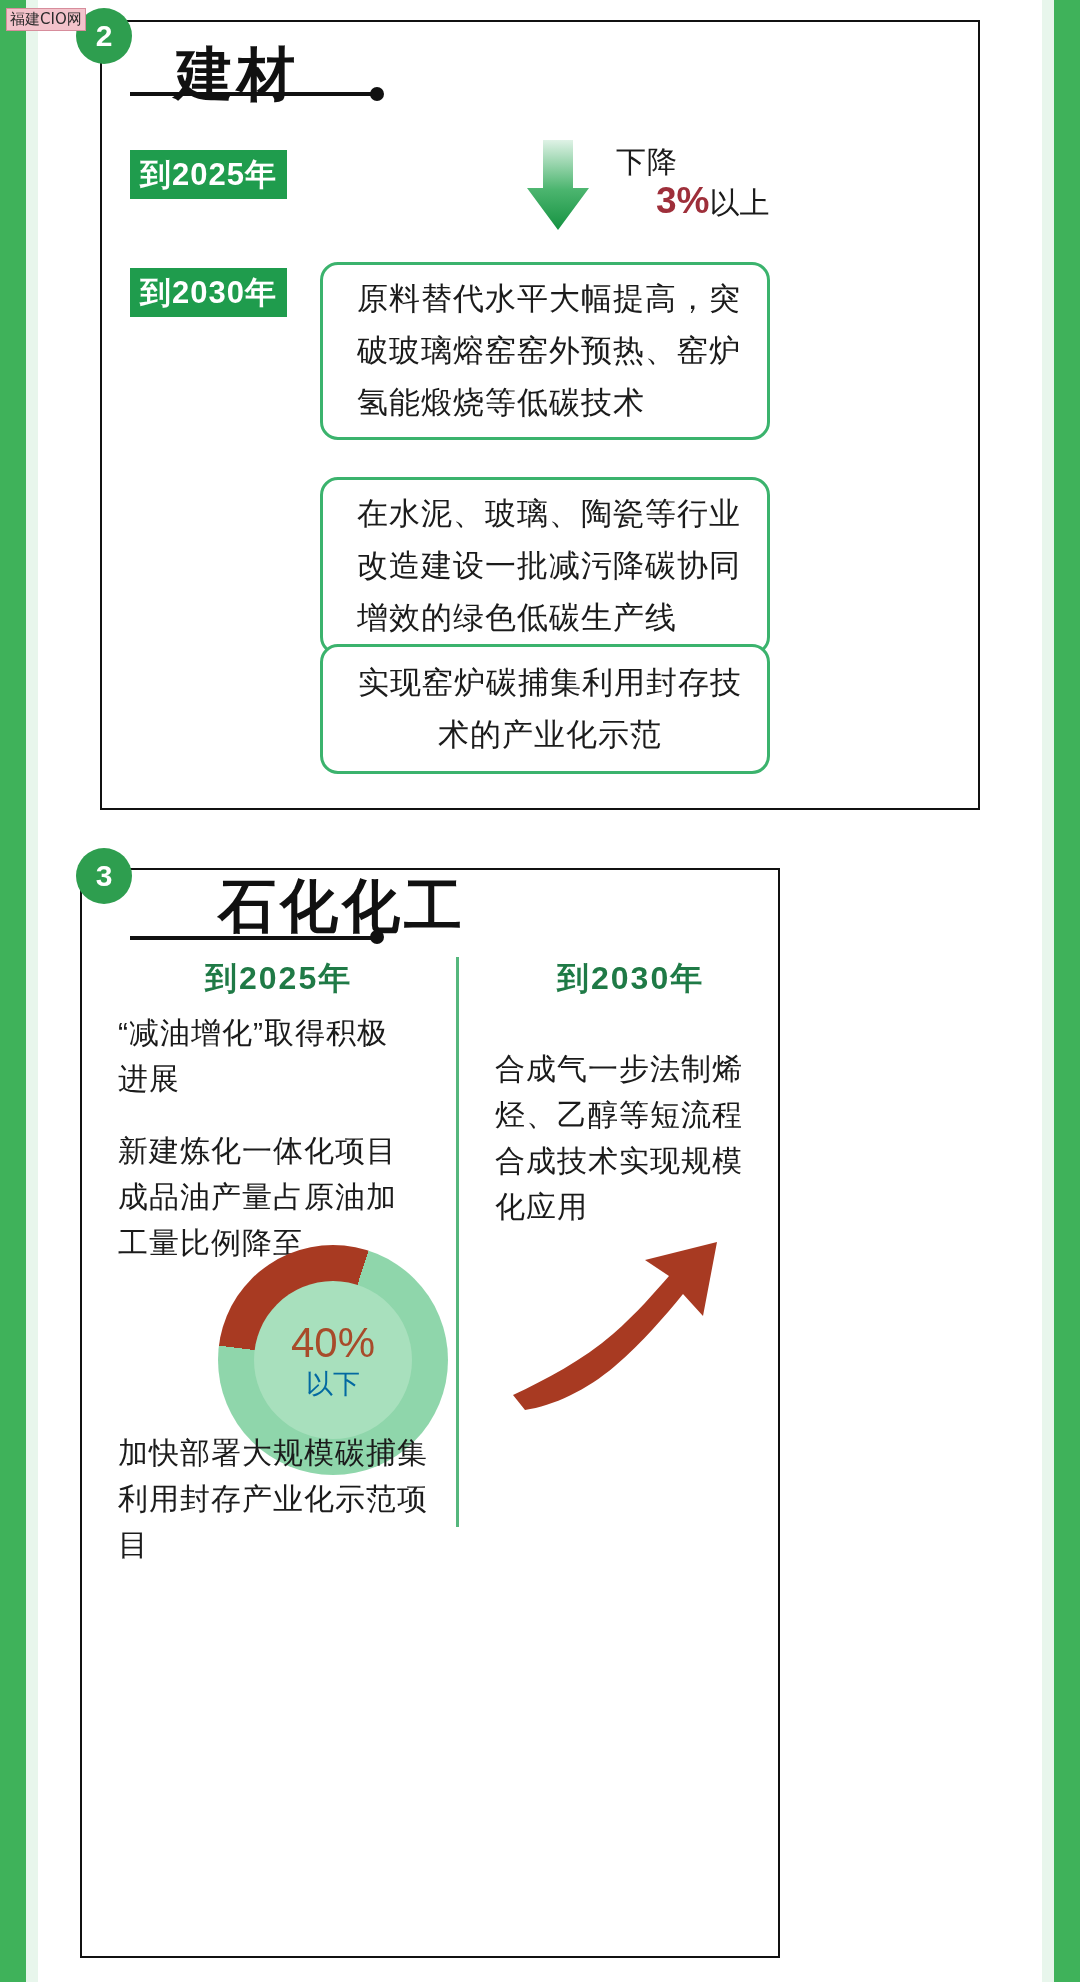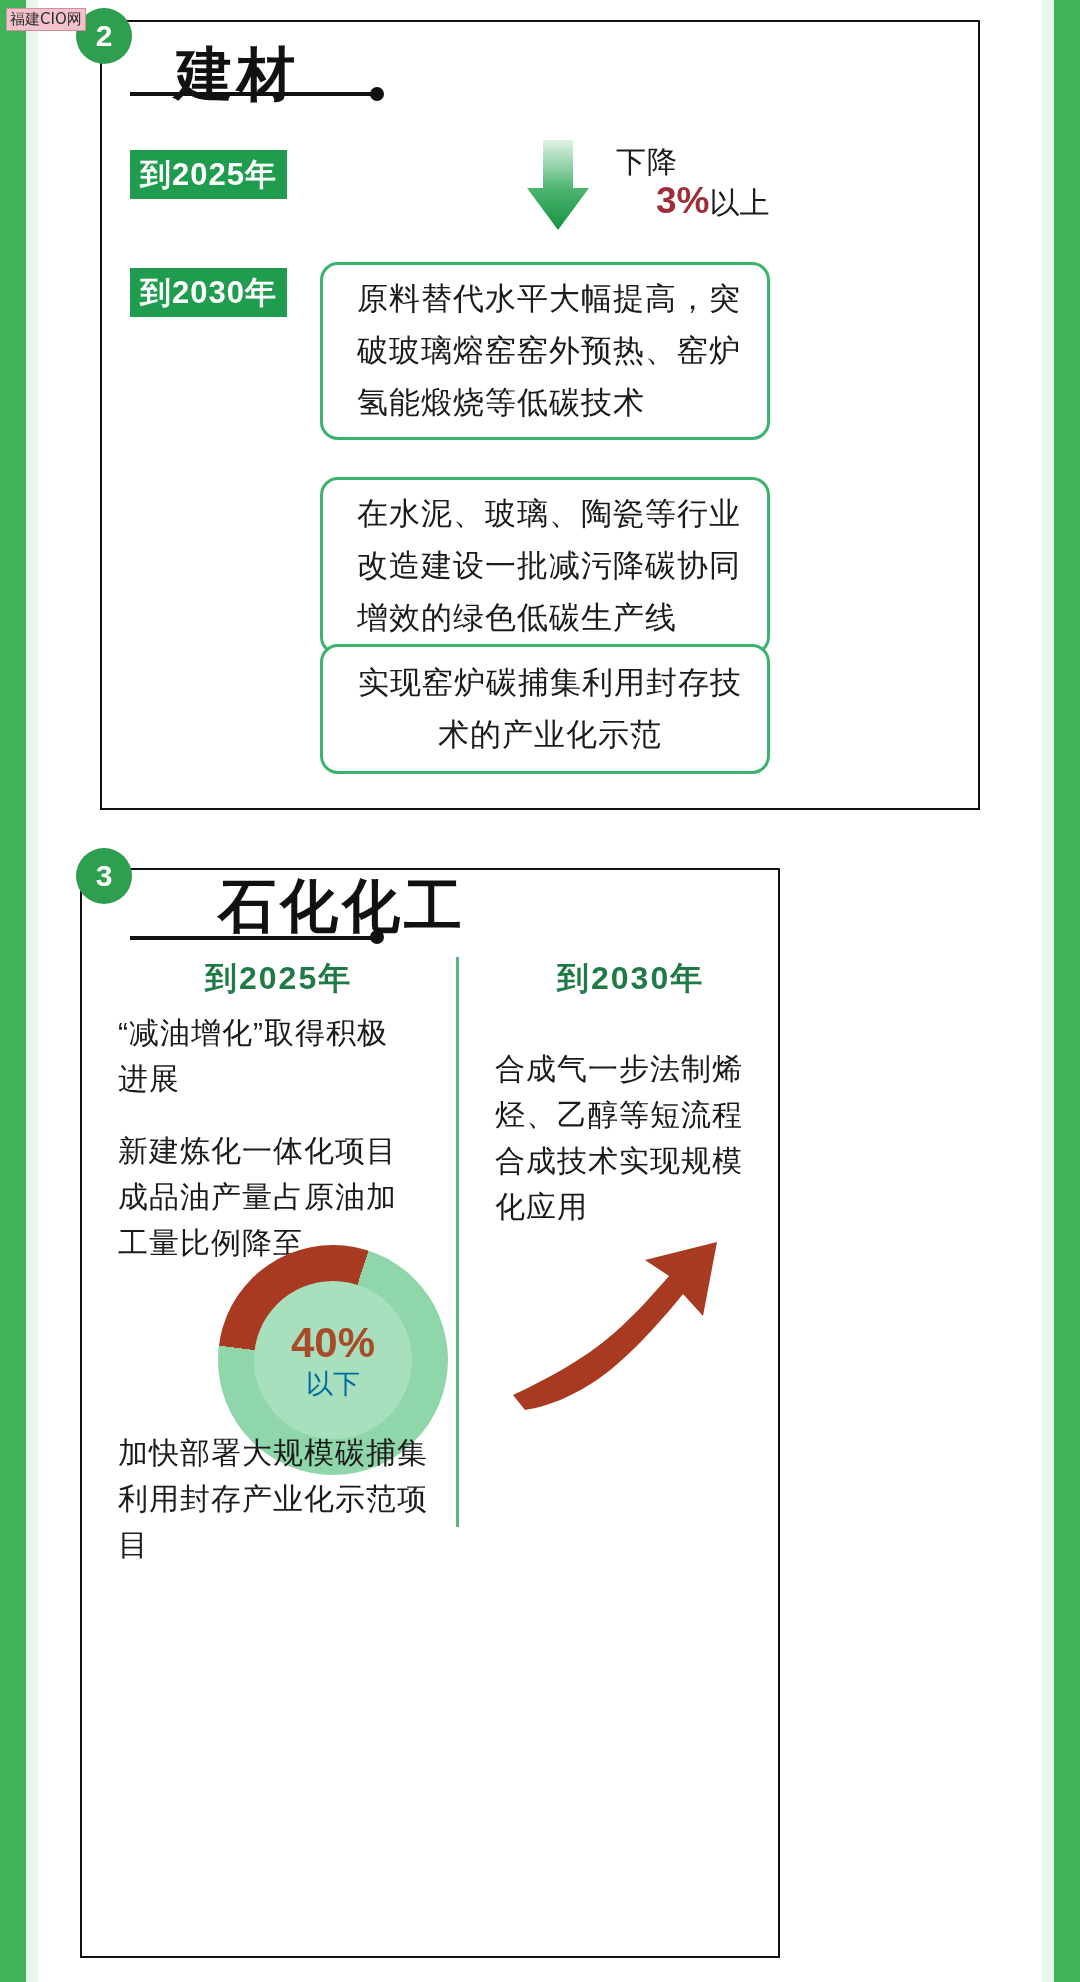--- a/index.html
+++ b/index.html
@@ -209,21 +209,21 @@
     height: 158px;
     border-radius: 50%;
     background: #a8e0bd;
     display: flex;
     flex-direction: column;
     align-items: center;
     justify-content: center;
   }
   #donut-value {
     font-size: 42px;
-    font-weight: bold;
+    font-weight: normal;
     color: #a84b2a;
     line-height: 48px;
   }
   #donut-sub {
     font-size: 27px;
     color: #0369a1;
     line-height: 34px;
   }
 
   

